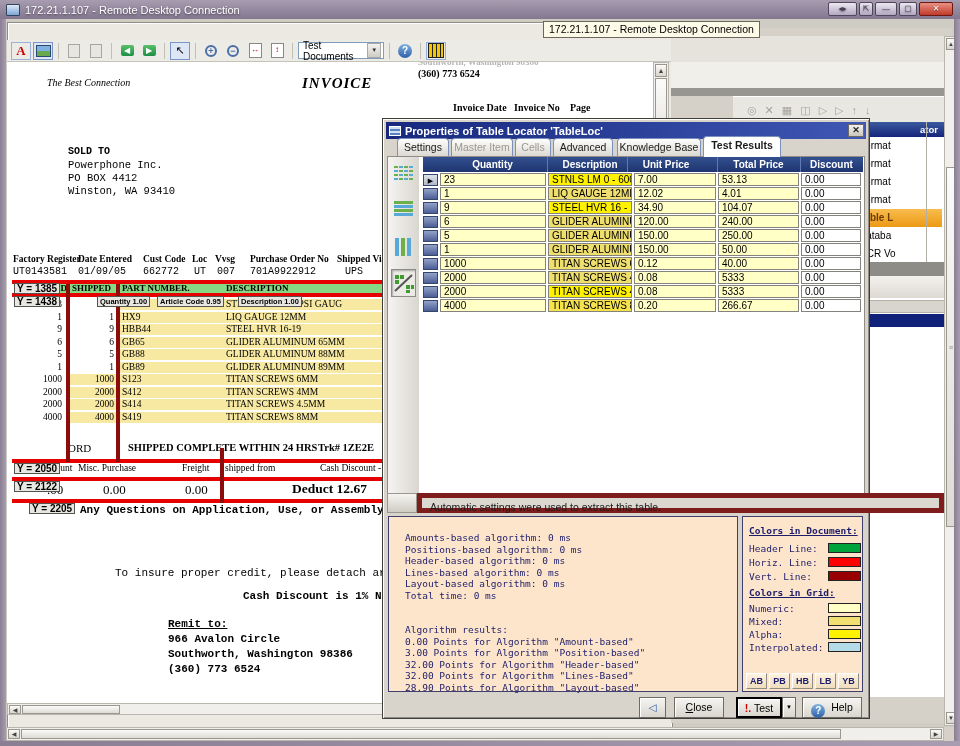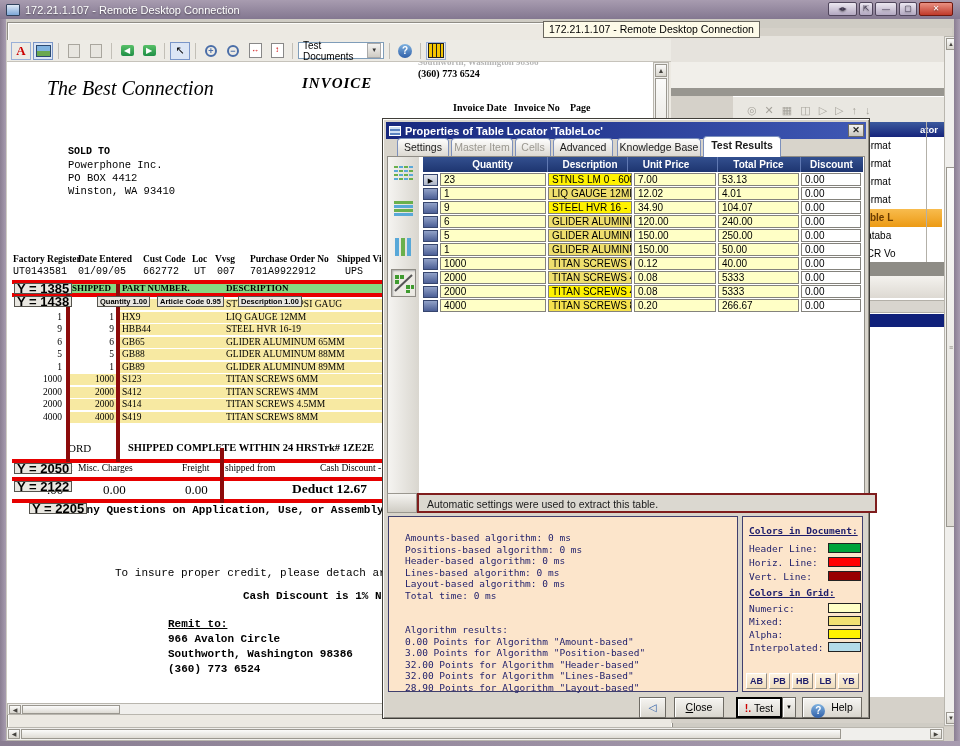--- a/index.html
+++ b/index.html
@@ -57,21 +57,21 @@
   .band-red{background:#e60000;height:4px}
   .band-green{background:#87d883;height:9px}
   .vline{background:#8c0b0b;width:4px;z-index:4}
   .inv-row{position:absolute;width:390px;height:11px;font-size:9.5px}
   .inv-row .band{position:absolute;left:113px;right:7px;top:0;height:11px;background:#f7e9a2}
   .inv-row.wide .band{left:63px}
   .inv-row span{position:absolute;top:0;line-height:11px;z-index:2}
   .inv-q{left:5px;width:50px;text-align:right}
   .inv-s{left:63px;width:44px;text-align:right}
   .inv-p{left:115px}.inv-d{left:219px}
-  .badge{position:absolute;background:#e9e7e1;border:1px solid #55534d;font-size:13px;font-weight:bold;
+  .badge{position:absolute;background:#e9e7e1;border:1px solid #55534d;font-size:10px;font-weight:bold;
     font-family:"Liberation Sans",sans-serif;line-height:9px;padding:0 2px;z-index:6;white-space:nowrap}
   .chip{position:absolute;background:#e9e7e1;border:1px solid #55534d;font-size:7.5px;font-weight:bold;
     font-family:"Liberation Sans",sans-serif;line-height:9px;padding:0 2px;z-index:6;white-space:nowrap}
   .ghead{position:absolute;font-weight:bold;font-size:9px;z-index:3;line-height:9px}
   
   .sb{background:#f0efec;border:1px solid #b9b6ae;box-sizing:border-box}
   .sb-btn{position:absolute;background:linear-gradient(#fbfbfa,#d8d5cd);border:1px solid #9a978f;
     text-align:center;color:#45433e;box-sizing:border-box}
   .sb-thumb{position:absolute;background:linear-gradient(#fbfbfa,#dedbd4);border:1px solid #9a978f;box-sizing:border-box}
   
@@ -111,22 +111,22 @@
   .side-btn.sel{border:1px solid #8f8c85;background:#eceae4;box-shadow:inset 1px 1px 2px #aaa}
   .ghd{position:absolute;left:35px;top:0;width:440px;height:15px;background:linear-gradient(#33508f,#1e3570);
     color:#fff;font-weight:bold;font-size:10px}
   .ghd span{position:absolute;top:0;line-height:15px;text-align:center;border-left:1px solid #6079b3}
   .grow{position:absolute;left:35px;width:440px;height:14px}
   .gsel{position:absolute;left:0;top:1px;width:15px;height:12px;background:linear-gradient(#92a2c8,#4c5f96);
     border:1px solid #36456e;color:#000;font-size:7px;line-height:11px;text-align:center}
   .gsel.cur{background:linear-gradient(#dfe3ec,#aeb6c8)}
   .gcell{position:absolute;top:0;height:13px;border:1px solid #84827c;font-size:10px;line-height:12px;
     padding-left:3px;white-space:nowrap;overflow:hidden;background:#ffffc6}
-  .msgbar{position:absolute;left:34px;top:374px;width:460px;height:20px;background:#dbd8d0;
-    border:2px solid #7f1d1d;font-size:10.5px;line-height:19px;padding-left:8px;color:#1a1a1a}
+  .msgbar{position:absolute;left:34px;top:374px;width:527px;height:20px;background:#dbd8d0;
+    border:5px solid #7f1d1d;font-size:10.5px;line-height:19px;padding-left:8px;color:#1a1a1a}
   .msgside{position:absolute;left:4px;top:374px;width:30px;height:20px;background:linear-gradient(#f5f4f1,#cfccc4);border:1px solid #9a978f}
   .panel{position:absolute;background:#fce5cb;border:1px solid #3f3f6e}
   .log{margin:11px;padding:4px 0 0 5px;font-family:"DejaVu Sans Mono",monospace;font-size:9.5px;
     line-height:11.5px;color:#1d1d6b;white-space:pre}
   .leg-line{position:absolute;left:6px;font-family:"DejaVu Sans Mono",monospace;font-size:9.5px;color:#1d1d6b;white-space:nowrap}
   .leg-line.hdr{font-weight:bold;text-decoration:underline}
   .swatch{position:absolute;left:85px;width:33px;height:10px;border:1px solid #222}
   .algo-btn{position:absolute;width:21px;height:16px;background:linear-gradient(#fdf3e2,#efdcbc);
     border:1px solid #8f8c85;border-top-color:#fff;border-left-color:#fff;font-size:9px;line-height:15px;
     text-align:center;color:#1d1d6b;font-weight:bold}
@@ -241,21 +241,21 @@
       </span>
     <span class="tsep"></span>
     <span class="tbtn framed">
         <span class="ico-cols"></span>
       </span>
   </div>
 
   <div class="abs page">
     <span class="itx" style="left:411px;top:-4px;font-size:9px;color:#777;opacity:.55;font-weight:bold">Southworth, Washington 98386</span>
     <span class="itx" style="left:411px;top:7px;font-size:10px;font-weight:bold">(360) 773 6524</span>
-    <span class="itx" style="left:40px;top:16px;font-size:20px"><i>The Best Connection</i></span>
+    <span class="itx" style="left:40px;top:16px;font-size:10px"><i>The Best Connection</i></span>
     <span class="itx" style="left:295px;top:14px;font-size:15px;font-weight:bold;font-style:italic;letter-spacing:1px">INVOICE</span>
     <span class="itx" style="left:446px;top:41px;font-size:10px;font-weight:bold">Invoice Date</span>
     <span class="itx" style="left:507px;top:41px;font-size:10px;font-weight:bold">Invoice No</span>
     <span class="itx" style="left:563px;top:41px;font-size:10px;font-weight:bold">Page</span>
 
     <span class="itx mono" style="left:61px;top:85px;font-size:10px;font-weight:bold">SOLD TO</span>
     <span class="itx mono" style="left:61px;top:98px;font-size:10.5px">Powerphone Inc.</span>
     <span class="itx mono" style="left:61px;top:111px;font-size:10.5px">PO BOX 4412</span>
     <span class="itx mono" style="left:61px;top:124px;font-size:10.5px">Winston, WA 93410</span>
 
@@ -361,21 +361,21 @@
         <span class="inv-p">S419</span>
         <span class="inv-d">TITAN SCREWS 8MM</span>
       </div>
 
     <span class="itx" style="left:61px;top:381px;font-size:11px">ORD</span>
     <span class="itx" style="left:121px;top:381px;font-size:10.5px;font-weight:bold">SHIPPED COMPLETE WITHIN 24  HRS</span>
     <span class="itx" style="left:311px;top:381px;font-size:10.5px;font-weight:bold">Trk#  1ZE2E</span>
 
     <div class="abs band-red" style="left:5px;top:397px;width:378px"></div>
     <span class="itx" style="left:41px;top:402px;font-size:9.5px">mount</span>
-    <span class="itx" style="left:71px;top:402px;font-size:9.5px">Misc. Charges</span>
+    <span class="itx" style="left:71px;top:402px;font-size:9.5px">Misc. Purchase</span>
     <span class="itx" style="left:175px;top:402px;font-size:9.5px">Freight</span>
     <span class="itx" style="left:218px;top:402px;font-size:9.5px">shipped from</span>
     <span class="itx" style="left:313px;top:402px;font-size:9.5px">Cash Discount -</span>
     <div class="abs band-red" style="left:5px;top:415px;width:378px"></div>
     <span class="itx" style="left:40px;top:421px;font-size:13px">.00</span>
     <span class="itx" style="left:96px;top:421px;font-size:13px">0.00</span>
     <span class="itx" style="left:178px;top:421px;font-size:13px">0.00</span>
     <span class="itx" style="left:285px;top:420px;font-size:13.5px;font-weight:bold">Deduct  12.67</span>
     <div class="abs band-red" style="left:5px;top:437px;width:378px"></div>
     <span class="itx mono" style="left:40px;top:443px;font-size:11px;font-weight:bold">fe - Any Questions on Application, Use, or Assembly</span>

